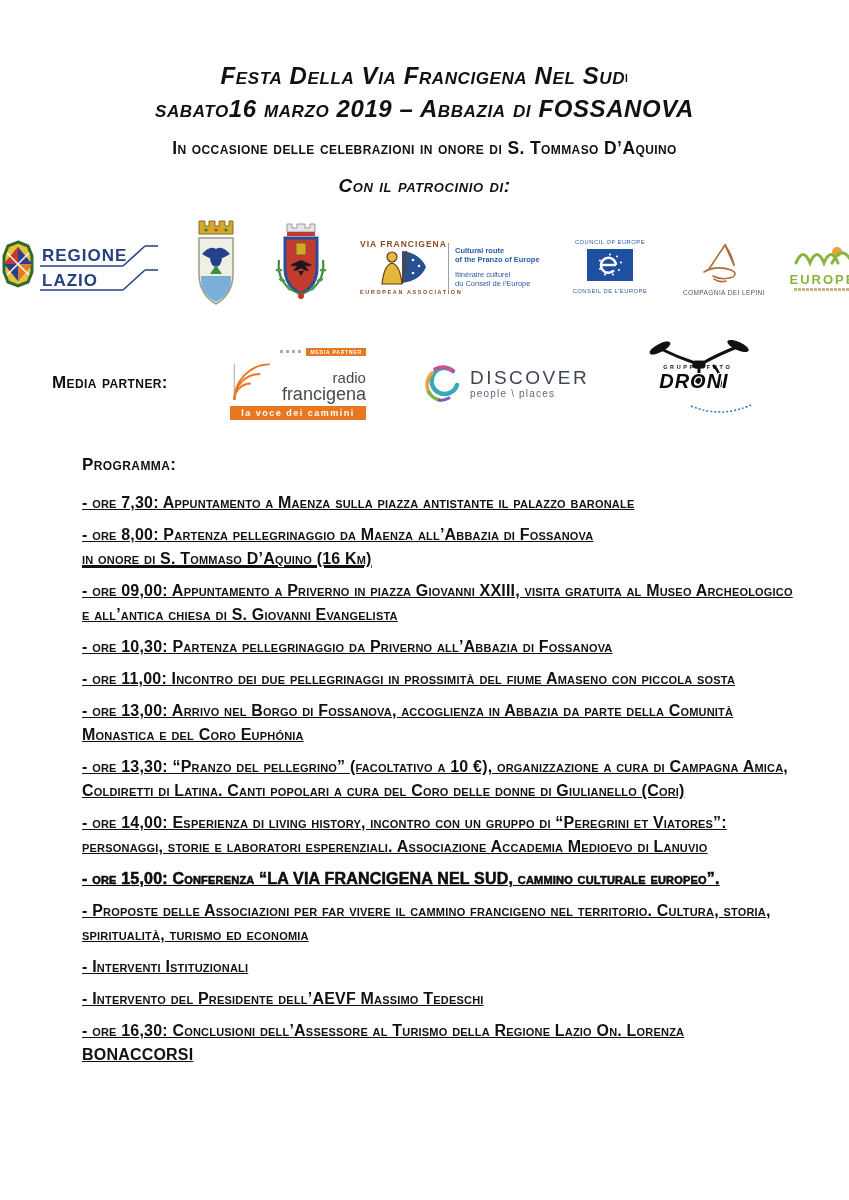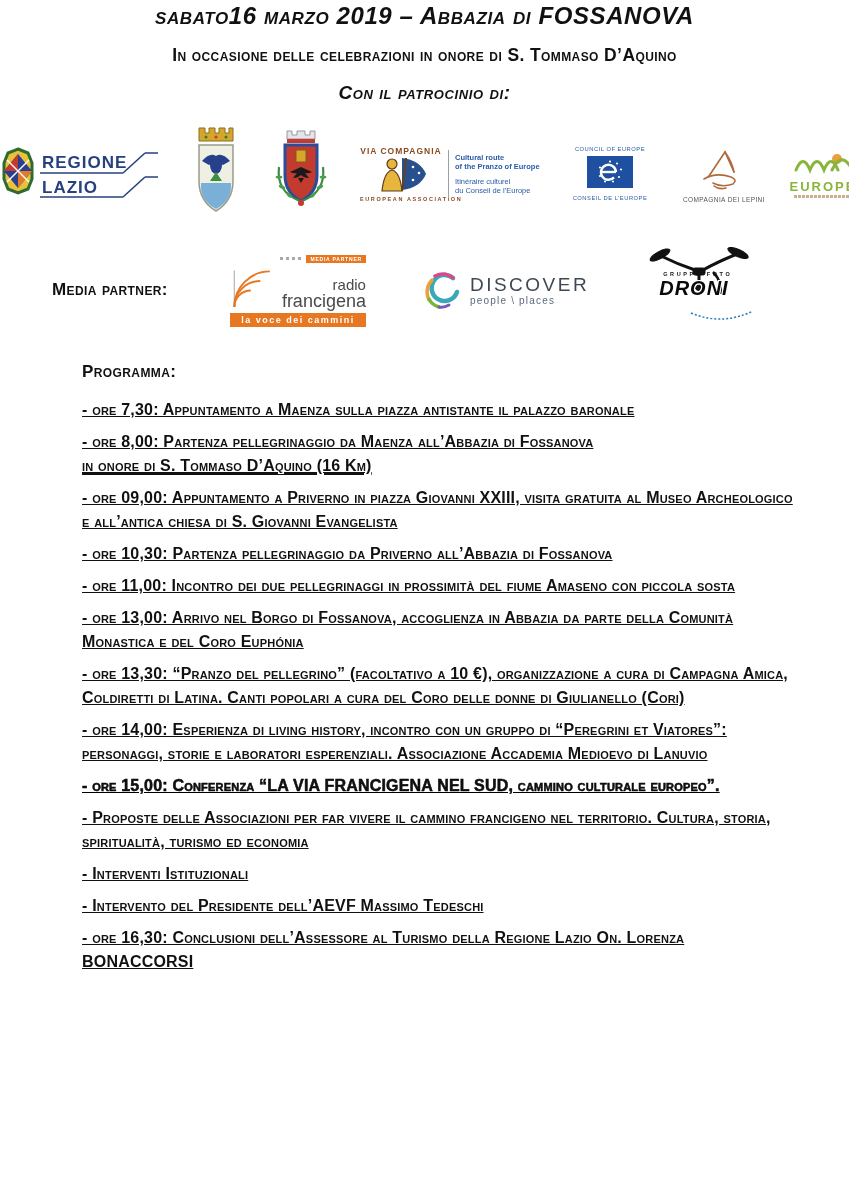--- a/index.html
+++ b/index.html
@@ -70,20 +70,21 @@
   .pitem{font-size:16px;font-weight:bold;font-variant:small-caps;letter-spacing:.2px;
     line-height:24px;margin:0 0 8px 0;text-decoration:underline;}
   .u{text-decoration:underline;text-decoration-thickness:1.5px;text-underline-offset:2px;}
   .xb{-webkit-text-stroke:.5px #000;}
 </style>
 </head>
 <body>
 
 <div class="page">
 
+  <div class="title1"><span>Festa Della Via Francigena Nel Sud</span><span class="fn">i</span></div>
   <div class="title2">sabato16 marzo 2019 – Abbazia di FOSSANOVA</div>
   <div class="occasion">In occasione delle celebrazioni in onore di S. Tommaso D’Aquino</div>
   <div class="patronage">Con il patrocinio di:</div>
 
   <div class="logos">
 
     <div class="logo rl-block">
       <svg width="168" height="56" viewBox="0 0 168 56">
         <polygon points="26,3 36,7 40,17 40,33 36,43 26,47 16,43 12,33 12,17 16,7" fill="#e8c23a" stroke="#2e6b2e" stroke-width="3"></polygon>
         <polygon points="26,8 40,25 26,42 12,25" fill="#2a3f8f"></polygon>
@@ -134,21 +135,21 @@
         <ellipse cx="17" cy="72" rx="3.4" ry="1.6" fill="#4a9e4e" transform="rotate(45 17 72)"></ellipse>
         <ellipse cx="51" cy="54" rx="3.4" ry="1.6" fill="#4a9e4e"></ellipse>
         <ellipse cx="48" cy="64" rx="3.4" ry="1.6" fill="#4a9e4e" transform="rotate(-25 48 64)"></ellipse>
         <ellipse cx="41" cy="72" rx="3.4" ry="1.6" fill="#4a9e4e" transform="rotate(-45 41 72)"></ellipse>
         <circle cx="29" cy="80" r="3" fill="#c23b2e"></circle>
       </svg>
     </div>
 
     <div class="logo vf-block">
       <div class="vf-left">
-        <div class="vf-title">VIA COMPAGNIA</div>
+        <div class="vf-title">VIA FRANCIGENA</div>
         <svg width="58" height="36" viewBox="0 0 58 36">
           <path d="M30,2 q18,2 24,16 q-6,14 -24,16 z" fill="#27508f"></path>
           <circle cx="41" cy="11" r="1.3" fill="#fff"></circle>
             <circle cx="47" cy="17" r="1.3" fill="#fff"></circle>
             <circle cx="41" cy="24" r="1.3" fill="#fff"></circle>
           <line x1="34" y1="2" x2="30" y2="35" stroke="#6b3e1a" stroke-width="2"></line>
           <circle cx="20" cy="8" r="5" fill="#e6b73c" stroke="#5a3a1a" stroke-width="1.2"></circle>
           <path d="M10,35 q2,-19 10,-21 q8,2 10,21 z" fill="#e6b73c" stroke="#5a3a1a" stroke-width="1.2"></path>
         </svg>
         <div class="vf-sub">EUROPEAN ASSOCIATION</div>

